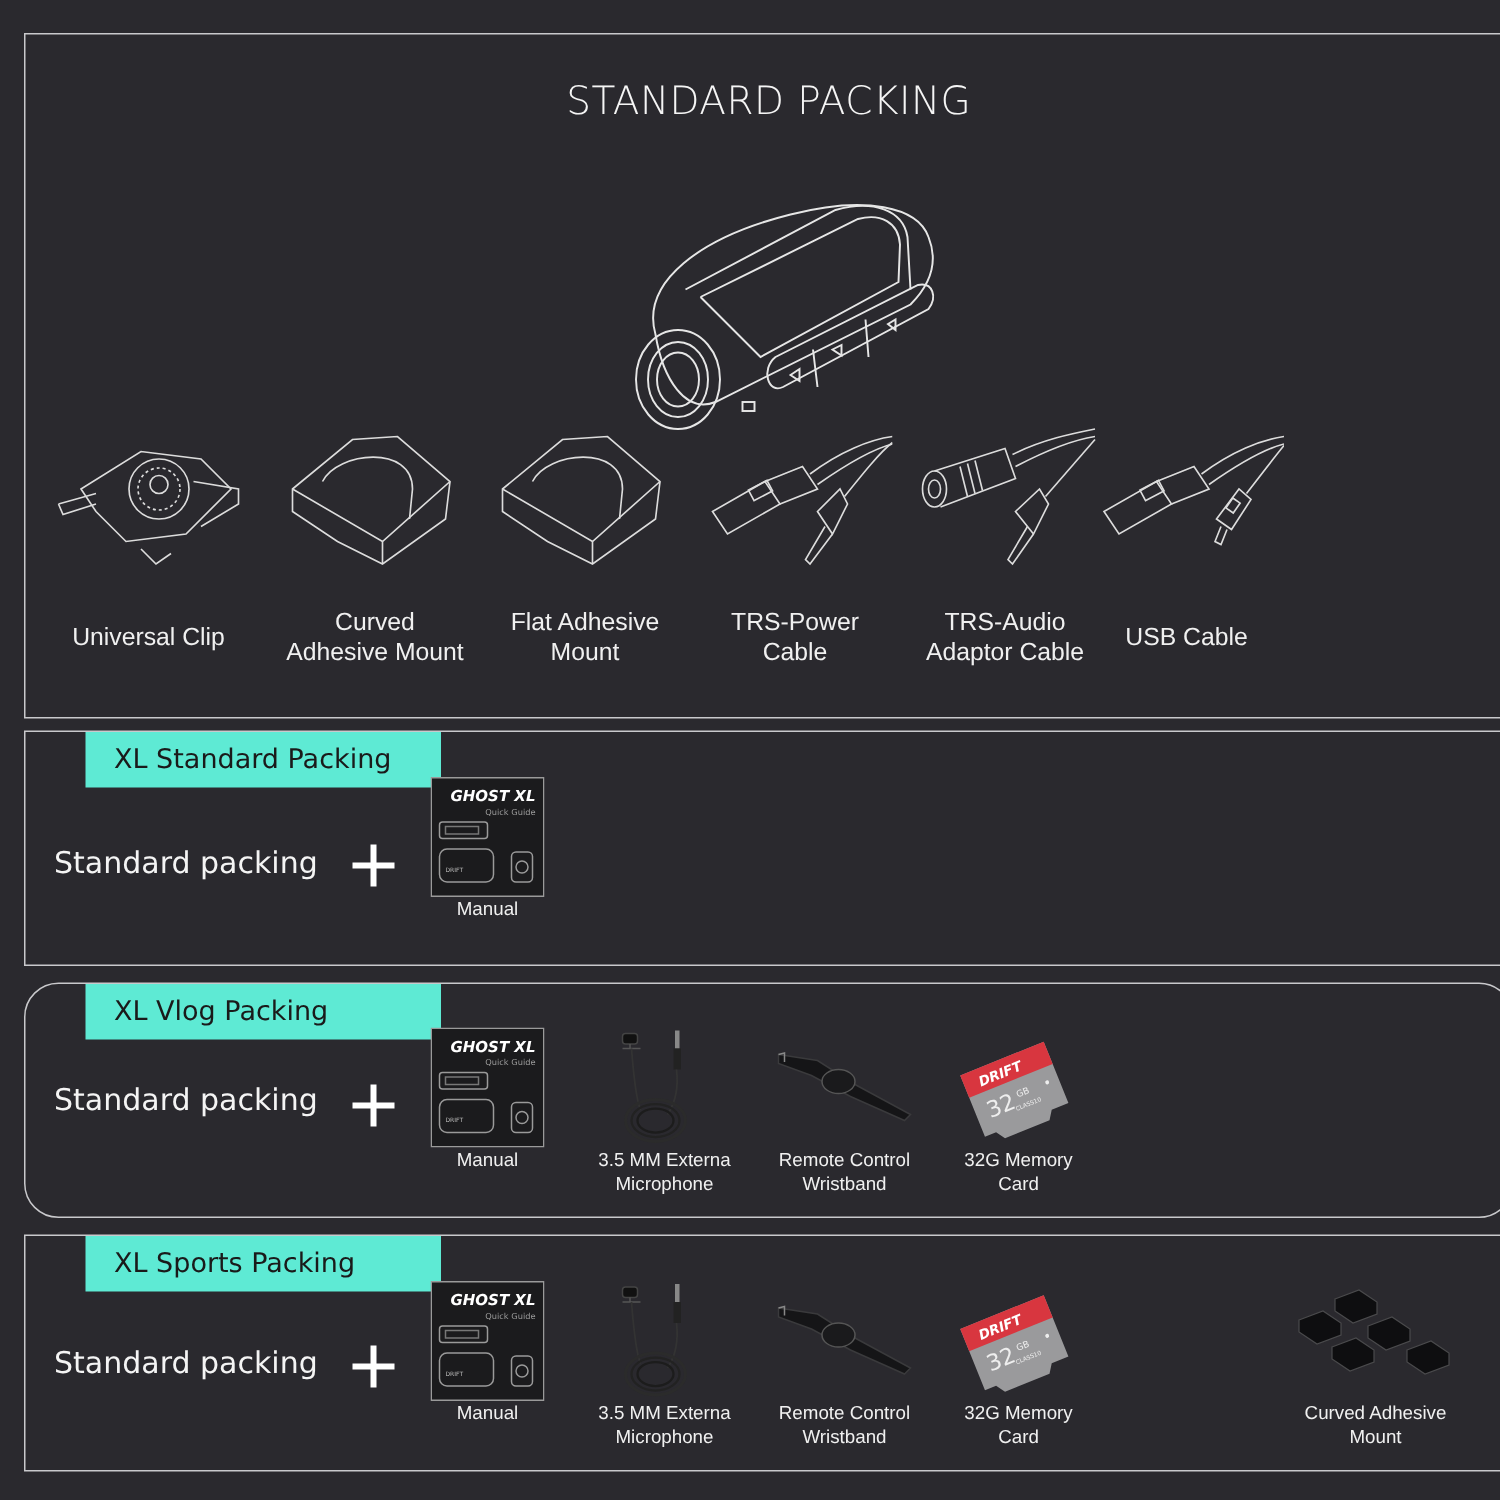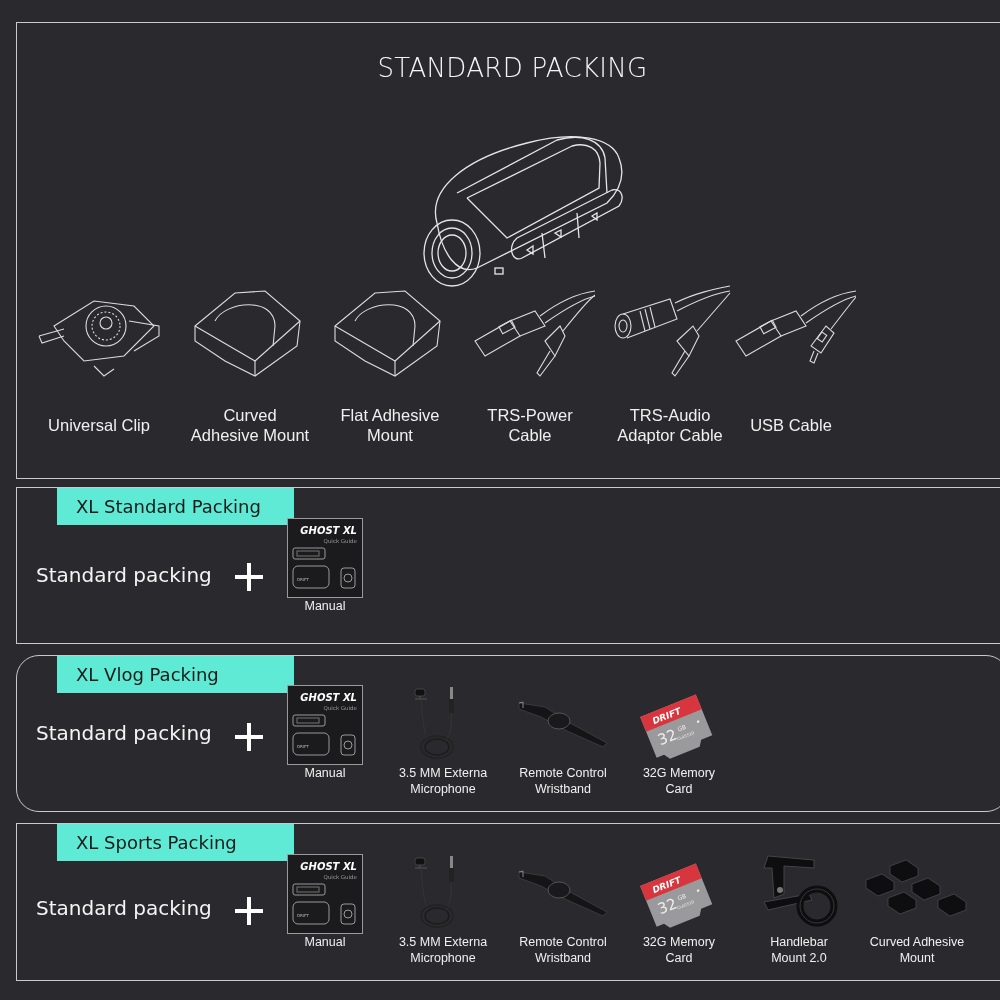--- a/index.html
+++ b/index.html
@@ -252,25 +252,19 @@
         <use href="#sym-wrist"></use>
       </svg>
     <div class="lbl"><span>Remote Control</span><br><span>Wristband</span></div>
   </div>
   <div class="item" style="left:602px; top:30px;">
     <svg class="thumb" style="width:90px">
         <use href="#sym-card"></use>
       </svg>
     <div class="lbl"><span>32G Memory</span><br><span>Card</span></div>
   </div>
-  <div class="item" style="left:722px; top:30px;">
-    <svg class="thumb" style="width:90px">
-        <use href="#sym-handlebar"></use>
-      </svg>
-    <div class="lbl"><span>Handlebar</span><br><span>Mount 2.0</span></div>
-  </div>
   <div class="item" style="left:840px; top:30px;">
     <svg class="thumb" style="width:110px">
         <use href="#sym-mounts"></use>
       </svg>
     <div class="lbl"><span>Curved Adhesive</span><br><span>Mount</span></div>
   </div>
 </div>
 
 </body></html>

